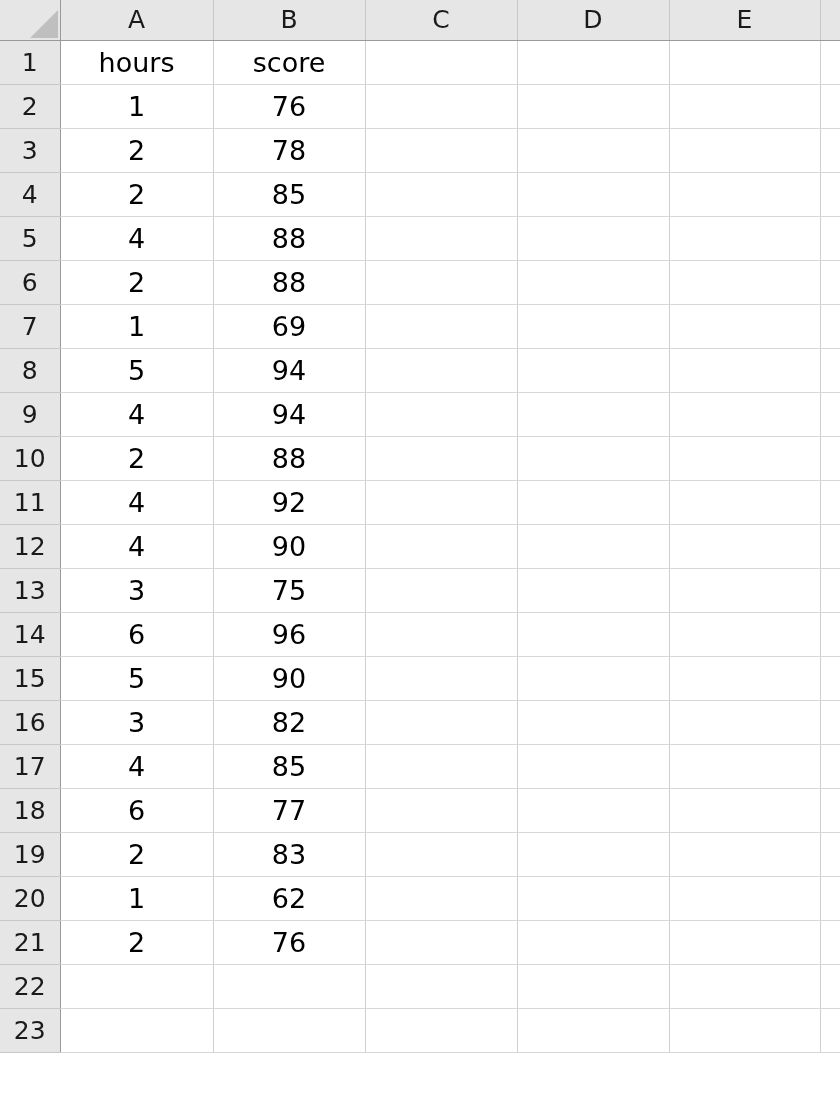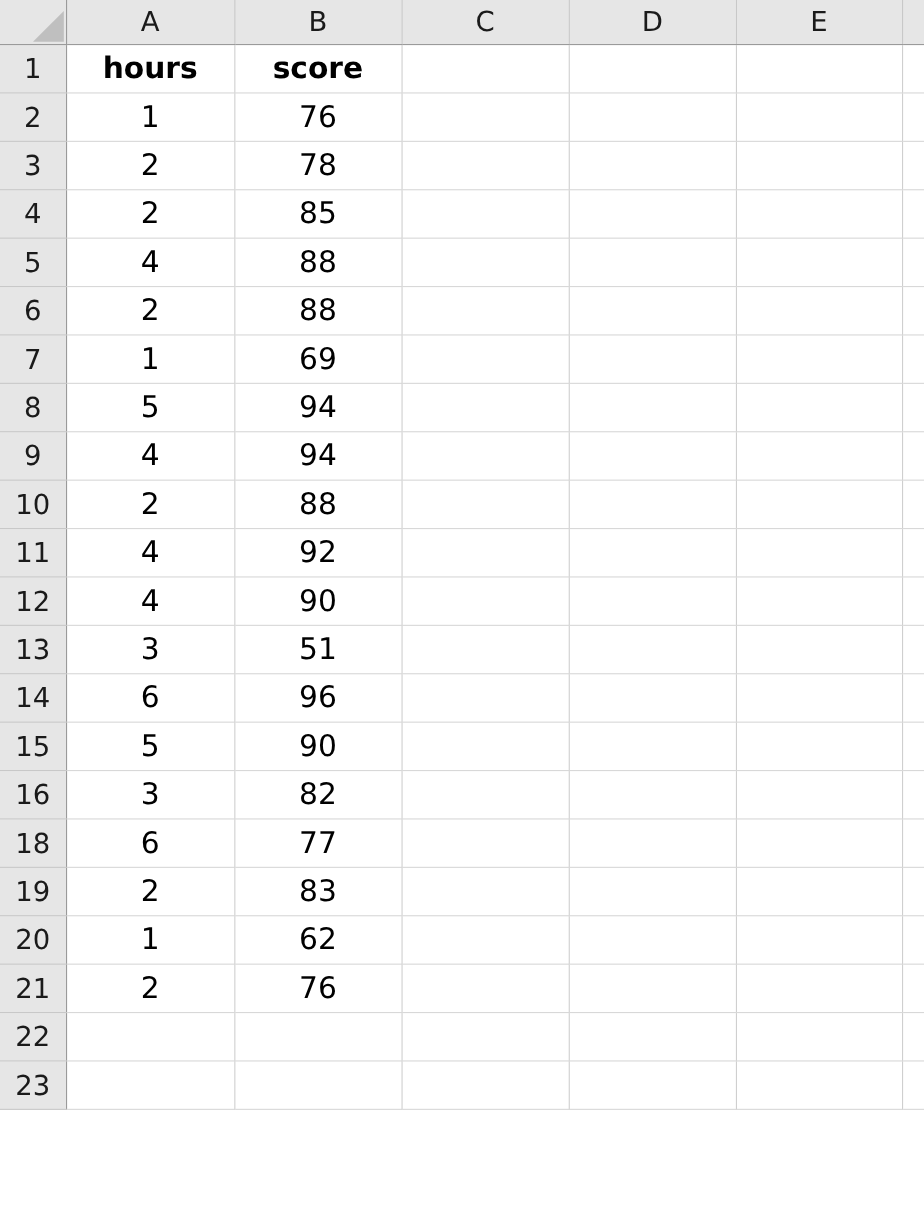--- a/index.html
+++ b/index.html
@@ -95,21 +95,21 @@
     font-size: 27px;
     color: #000000;
     text-align: center;
     vertical-align: middle;
     padding: 0;
     height: 43px;
     white-space: nowrap;
     overflow: hidden;
   }
   td.cell.header-cell {
-    font-weight: bold;
+    font-weight: normal;
   }
   td.cell.fcol {
     border-right: none;
   }
 
   tr.data-row { height: 43px; }
 </style>
 </head>
 <body>
 
@@ -242,21 +242,21 @@
           <td class="cell">4</td>
           <td class="cell">90</td>
           <td class="cell"></td>
           <td class="cell"></td>
           <td class="cell"></td>
           <td class="cell fcol"></td>
         </tr>
         <tr class="data-row">
           <td class="row-head">13</td>
           <td class="cell">3</td>
-          <td class="cell">51</td>
+          <td class="cell">75</td>
           <td class="cell"></td>
           <td class="cell"></td>
           <td class="cell"></td>
           <td class="cell fcol"></td>
         </tr>
         <tr class="data-row">
           <td class="row-head">14</td>
           <td class="cell">6</td>
           <td class="cell">96</td>
           <td class="cell"></td>
@@ -276,20 +276,29 @@
         <tr class="data-row">
           <td class="row-head">16</td>
           <td class="cell">3</td>
           <td class="cell">82</td>
           <td class="cell"></td>
           <td class="cell"></td>
           <td class="cell"></td>
           <td class="cell fcol"></td>
         </tr>
         <tr class="data-row">
+          <td class="row-head">17</td>
+          <td class="cell">4</td>
+          <td class="cell">85</td>
+          <td class="cell"></td>
+          <td class="cell"></td>
+          <td class="cell"></td>
+          <td class="cell fcol"></td>
+        </tr>
+        <tr class="data-row">
           <td class="row-head">18</td>
           <td class="cell">6</td>
           <td class="cell">77</td>
           <td class="cell"></td>
           <td class="cell"></td>
           <td class="cell"></td>
           <td class="cell fcol"></td>
         </tr>
         <tr class="data-row">
           <td class="row-head">19</td>

